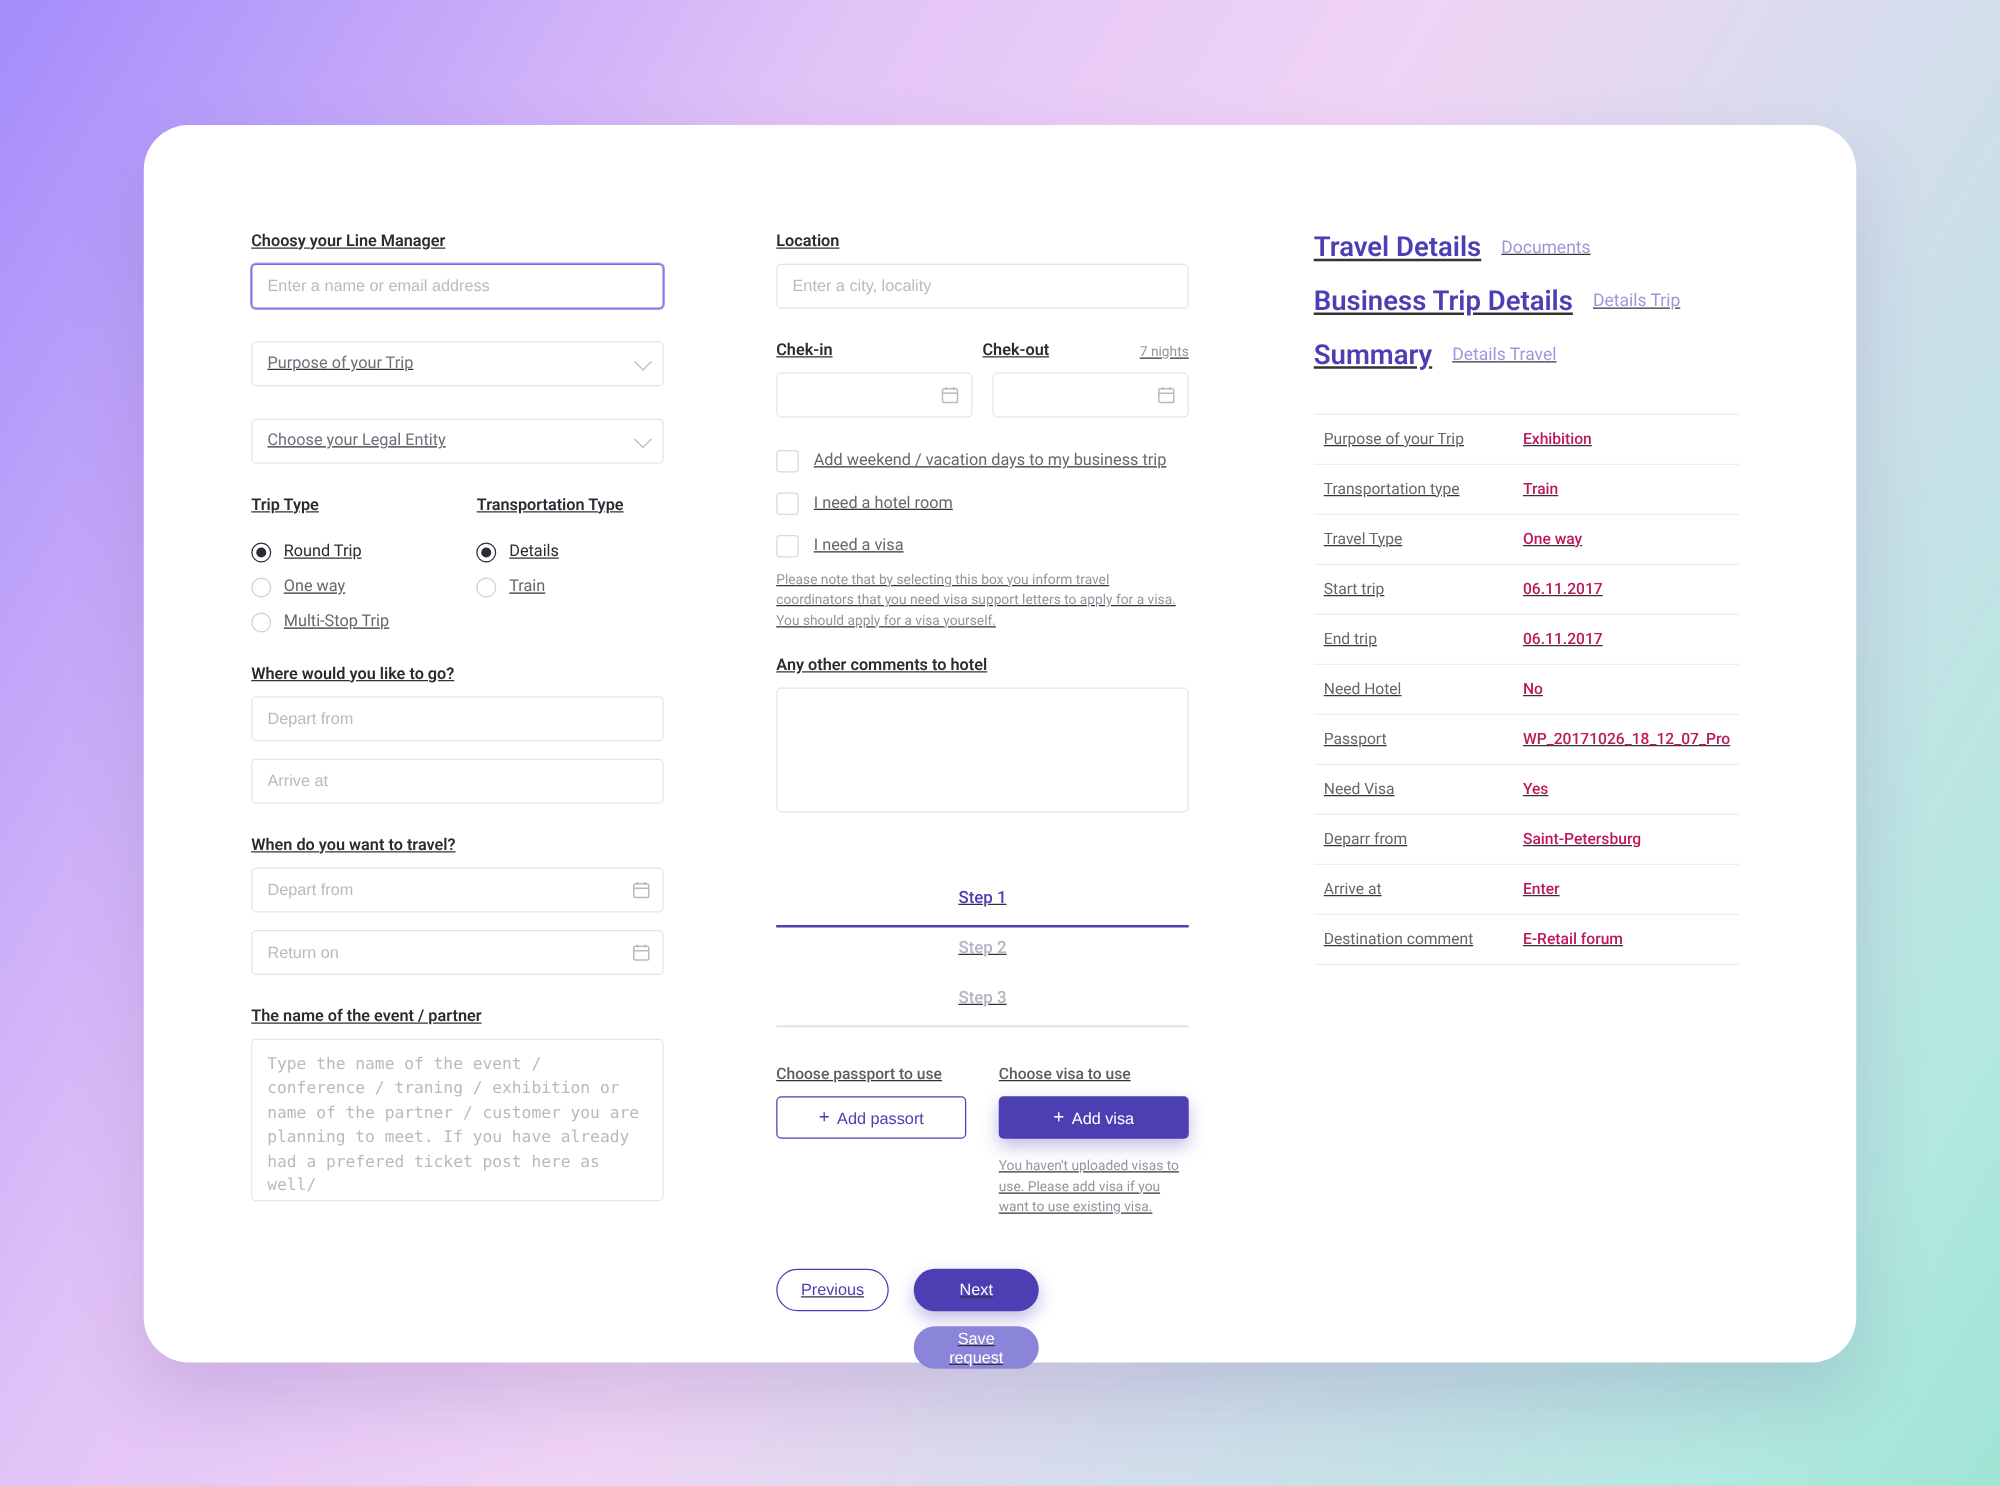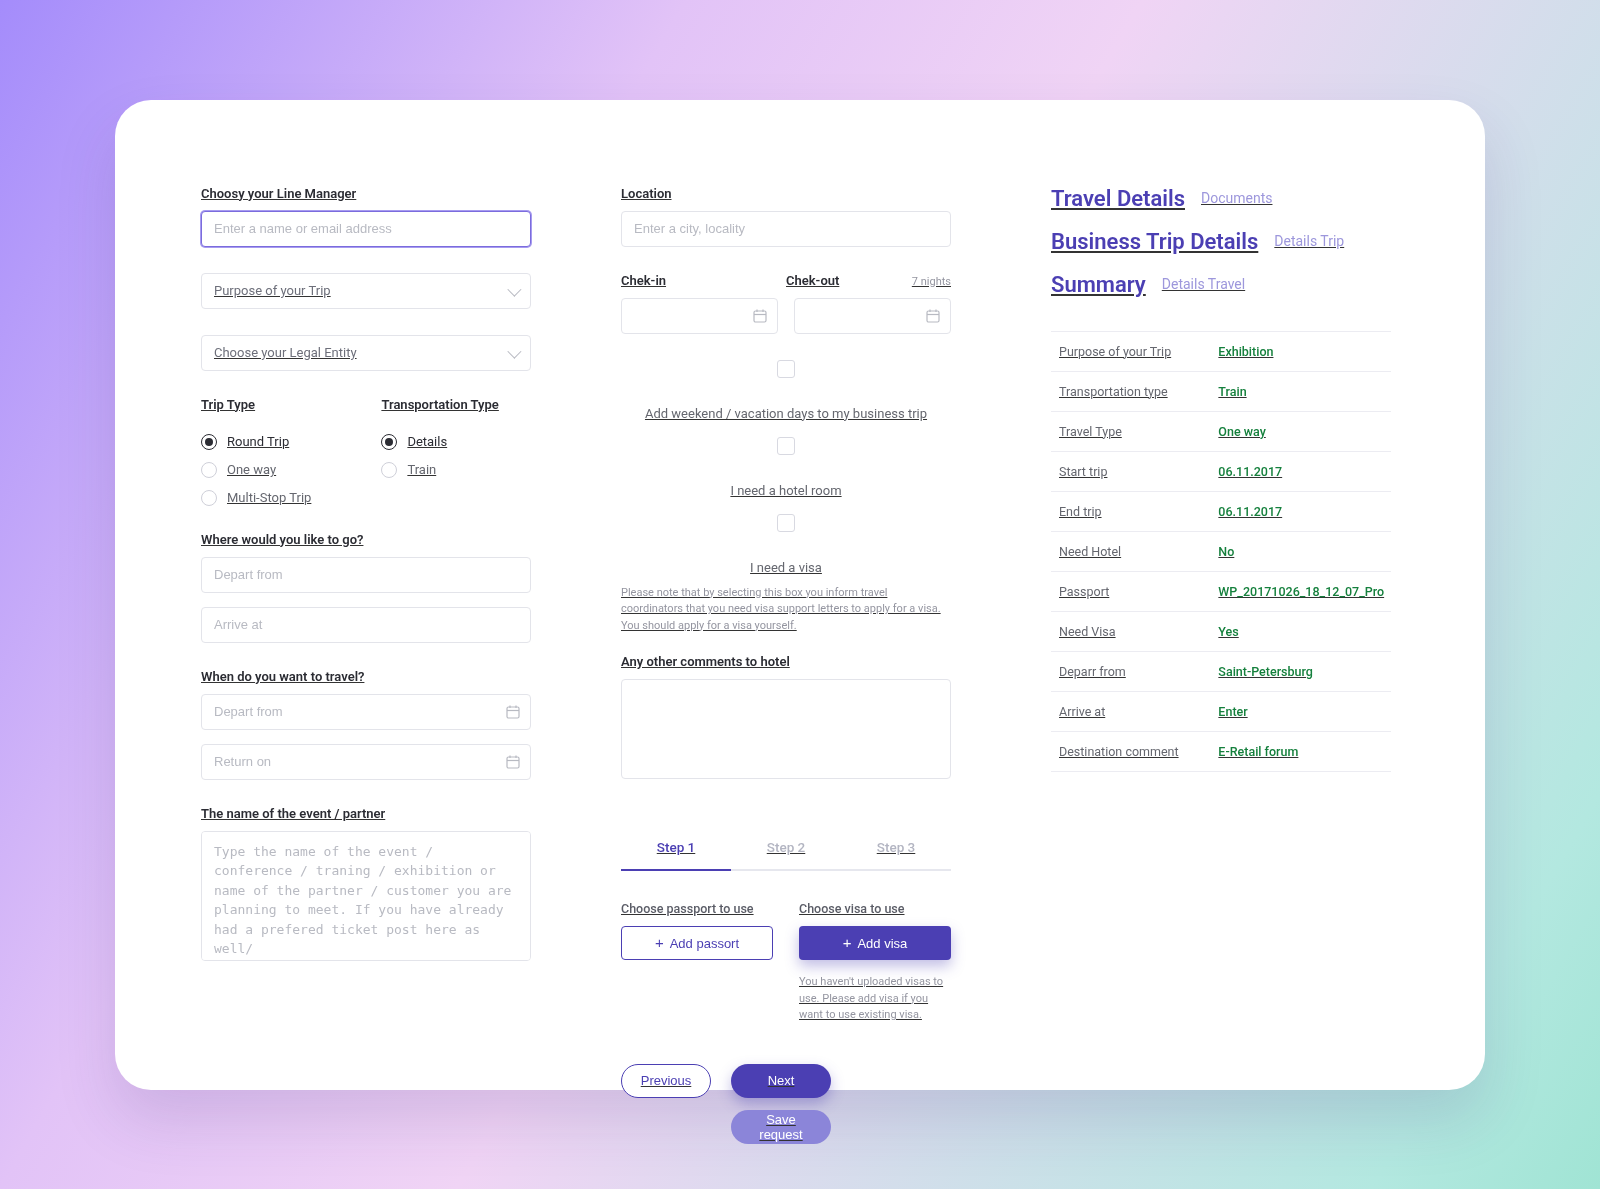--- a/index.html
+++ b/index.html
@@ -65,28 +65,28 @@
   .radio-item.sel .radio-label{ color:#2b2c33; }
   .date-field { position:relative; }
   .date-field .cal-icon {
     position:absolute; right:10px; top:50%; transform:translateY(-50%);
     width:16px; height:16px;
   }
   .cal-icon svg { display:block; }
   .two-col { display:flex; gap:16px; }
   .two-col > * { flex:1; }
   .nights { font-size:11px; color:#9495a0; margin-left:auto; }
-  .check-row { display:flex; align-items:center; gap:28px; margin-bottom:16px; cursor:pointer;flex-direction:column;}
+  .check-row { display:flex; align-items:center; gap:12px; margin-bottom:16px; cursor:pointer;}
   .checkbox { width:18px; height:18px; border:1.5px solid #d8d9e1; border-radius:3px; flex-shrink:0;}
   .check-label { font-size:13px; color:#65676f; }
   .note { font-size:11px; color:#9495a0; line-height:1.5; margin-top:-6px; margin-bottom:20px;}
   .textarea { height:auto; min-height:100px; padding:10px 12px; resize:none; line-height:1.5;}
   .textarea-tall { min-height:130px; }
   .stepper { margin-top:20px; }
-  .step-tabs { display:flex; border-bottom:2px solid #e6e7ee; margin-bottom:30px;}
+  .step-tabs { display:flex; border-bottom:2px solid #e6e7ee; margin-bottom:30px;flex-direction:column;}
   .step-tab {
     flex:1; text-align:center; padding:10px 0 14px; font-size:13.5px; font-weight:500; color:#b3b5c2;
     position:relative; cursor:pointer;
   }
   .step-tab.active { color:#4b3fb3; }
   .step-tab.active::after{
     content:""; position:absolute; left:0; right:0; bottom:-2px; height:2px; background:#4b3fb3;
   }
   .choose-row { display:flex; gap:26px; }
   .choose-col { flex:1; }
@@ -112,21 +112,21 @@
   .rh-row { display:flex; justify-content:flex-start; align-items:center; margin-bottom:18px;}
   .rh-title {
     font-size:22px; font-weight:600; color:#4b3fb3;
   }
   .rh-sub { font-size:14px; color:#9d97dc; cursor:pointer;padding-left:16px;}
   .summary-table { border-top:1px solid #ececf2; margin-top:8px;}
   .sum-row {
     display:flex; border-bottom:1px solid #ececf2; padding:12px 0 12px 8px; font-size:12.5px;
   }
   .sum-key { width:48%; color:#65676f; }
-  .sum-val { width:52%; color:#15803d; font-weight:500; word-break:break-all;}
+  .sum-val { width:52%; color:#be185d; font-weight:500; word-break:break-all;}
   .head-with-nights{ display:flex; align-items:flex-end; margin-bottom:10px;}
   .head-with-nights .label{ margin-bottom:0;}
   .head-with-nights .spacer{ flex:1;}
 </style>
 </head>
 <body>
 
 <div class="card">
 
   <div class="col col-left">

